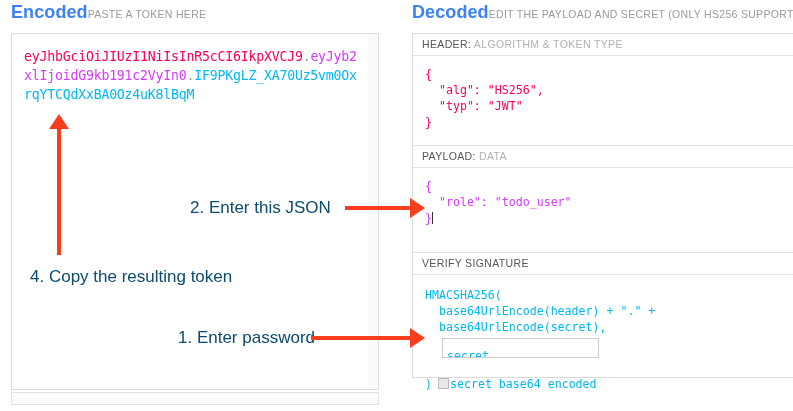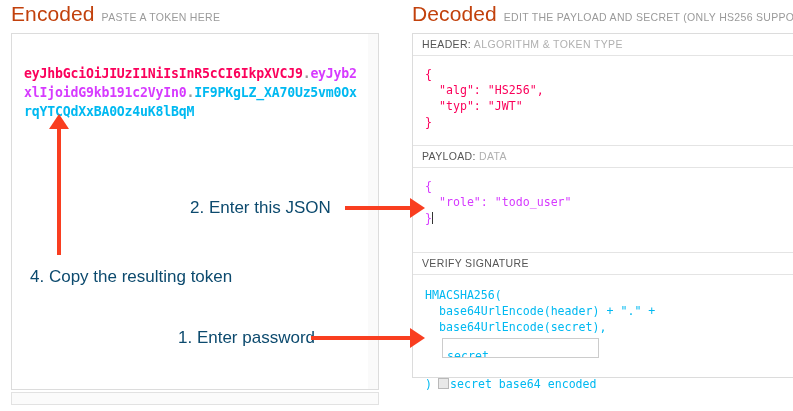--- a/index.html
+++ b/index.html
@@ -14,30 +14,29 @@
     font-family: "Liberation Sans", sans-serif;
     overflow: hidden;
   }
 
   
   .col-heading {
     position: absolute;
     white-space: nowrap;
   }
   .col-heading .big {
-    font-size: 21px;
-    color: #c2410c;
-    font-weight: 400;
+    font-size: 18px;
+    color: #3b82f6;
+    font-weight: 700;
     letter-spacing: 0.1px;
   }
   .col-heading .sub {
     font-size: 10.5px;
     color: #9a9a9a;
     letter-spacing: 0.3px;
-    margin-left: 7px;
   }
 
   
   #encoded-panel {
     position: absolute;
     left: 11px;
     top: 33px;
     width: 367px;
     height: 357px;
     box-sizing: border-box;
@@ -61,28 +60,27 @@
     top: 392px;
     width: 368px;
     height: 13px;
     box-sizing: border-box;
     border: 1px solid #e2e2e2;
     background: #fbfbfb;
   }
   #token-text {
     position: absolute;
     left: 12px;
-    top: 30px;
+    top: 13px;
     width: 340px;
     font-family: "DejaVu Sans Mono", monospace;
     font-size: 13.2px;
     line-height: 19px;
     word-break: break-all;
     letter-spacing: -0.2px;
-    font-weight: bold;
   }
   .tok-h { color: #fb015b; }
   .tok-p { color: #d63aff; }
   .tok-s { color: #00b9f1; }
   .tok-d { color: #999999; }
 
   
   #decoded-panel {
     position: absolute;
     left: 412px;

